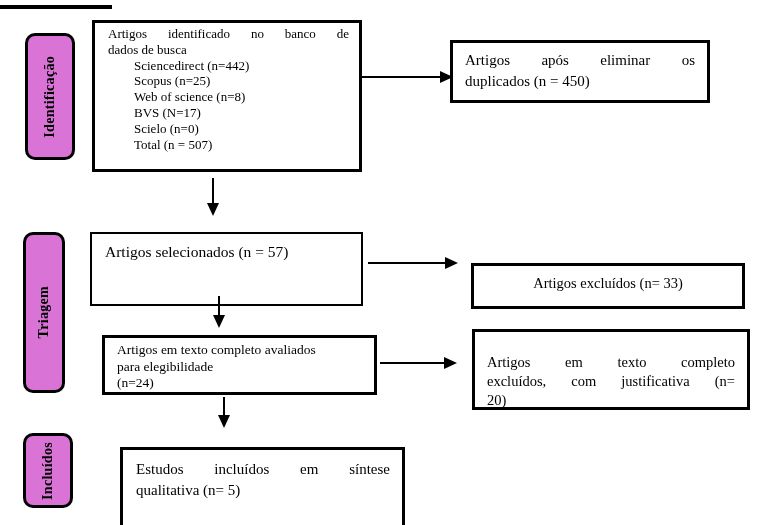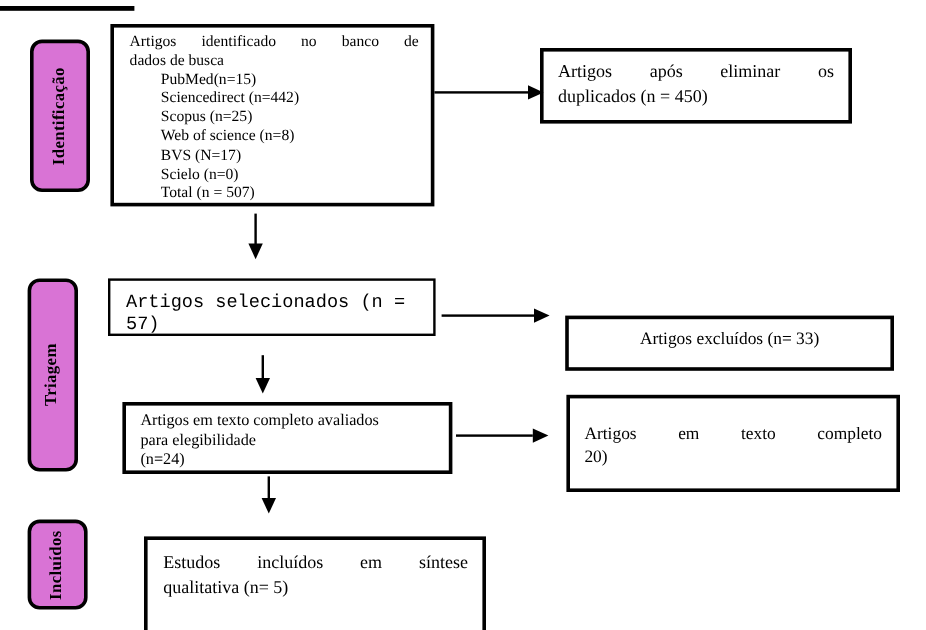--- a/index.html
+++ b/index.html
@@ -51,25 +51,24 @@
     font-size: 13px; line-height: 15.8px;
   }
   #box-identified .src { padding-left: 26px; }
 
   #box-after-duplicates {
     left: 450px; top: 40px; width: 260px; height: 63px;
     padding: 7px 12px 1px 12px;
     font-size: 15px; line-height: 21px;
   }
   #box-selected {
-    left: 90px; top: 232px; width: 273px; height: 48px;
+    left: 90px; top: 232px; width: 273px; height: 74px;
     border-width: 2px;
     padding: 9px 10px 0 13px;
     font-size: 15.5px;
-    font-family: Liberation Mono, monospace;
   }
   #box-excluded {
     left: 471px; top: 232px; width: 274px; height: 46px;
     padding-top: 9px;
     font-size: 14.5px;
     text-align: center;
     margin-top: 31px;
   }
   #box-fulltext {
     left: 102px; top: 335px; width: 275px; height: 60px;
@@ -115,21 +114,20 @@
   <div class="stage" id="stage-triagem">
     <span class="stage-label">Triagem</span>
   </div>
   <div class="stage" id="stage-incluidos">
     <span class="stage-label">Incluídos</span>
   </div>
 
   <div class="box" id="box-identified">
     <div class="jline">Artigos identificado no banco de</div>
     <div>dados de busca</div>
-    <div class="src">PubMed(n=15)</div>
     <div class="src">Sciencedirect (n=442)</div>
     <div class="src">Scopus (n=25)</div>
     <div class="src">Web of science (n=8)</div>
     <div class="src">BVS (N=17)</div>
     <div class="src">Scielo (n=0)</div>
     <div class="src">Total (n = 507)</div>
   </div>
 
   <div class="box" id="box-after-duplicates">
     <div class="jline">Artigos após eliminar os</div>
@@ -145,20 +143,21 @@
   </div>
 
   <div class="box" id="box-fulltext">
     <div>Artigos em texto completo avaliados</div>
     <div>para elegibilidade</div>
     <div>(n=24)</div>
   </div>
 
   <div class="box" id="box-fulltext-excluded">
     <div class="jline">Artigos em texto completo</div>
+    <div class="jline">excluídos, com justificativa (n=</div>
     <div>20)</div>
   </div>
 
   <div class="box" id="box-included">
     <div class="jline">Estudos incluídos em síntese</div>
     <div>qualitativa (n= 5)</div>
   </div>
 
   <div>
     <div class="shaft-h" style="left:362px; top:76px; width:78px;"></div>

